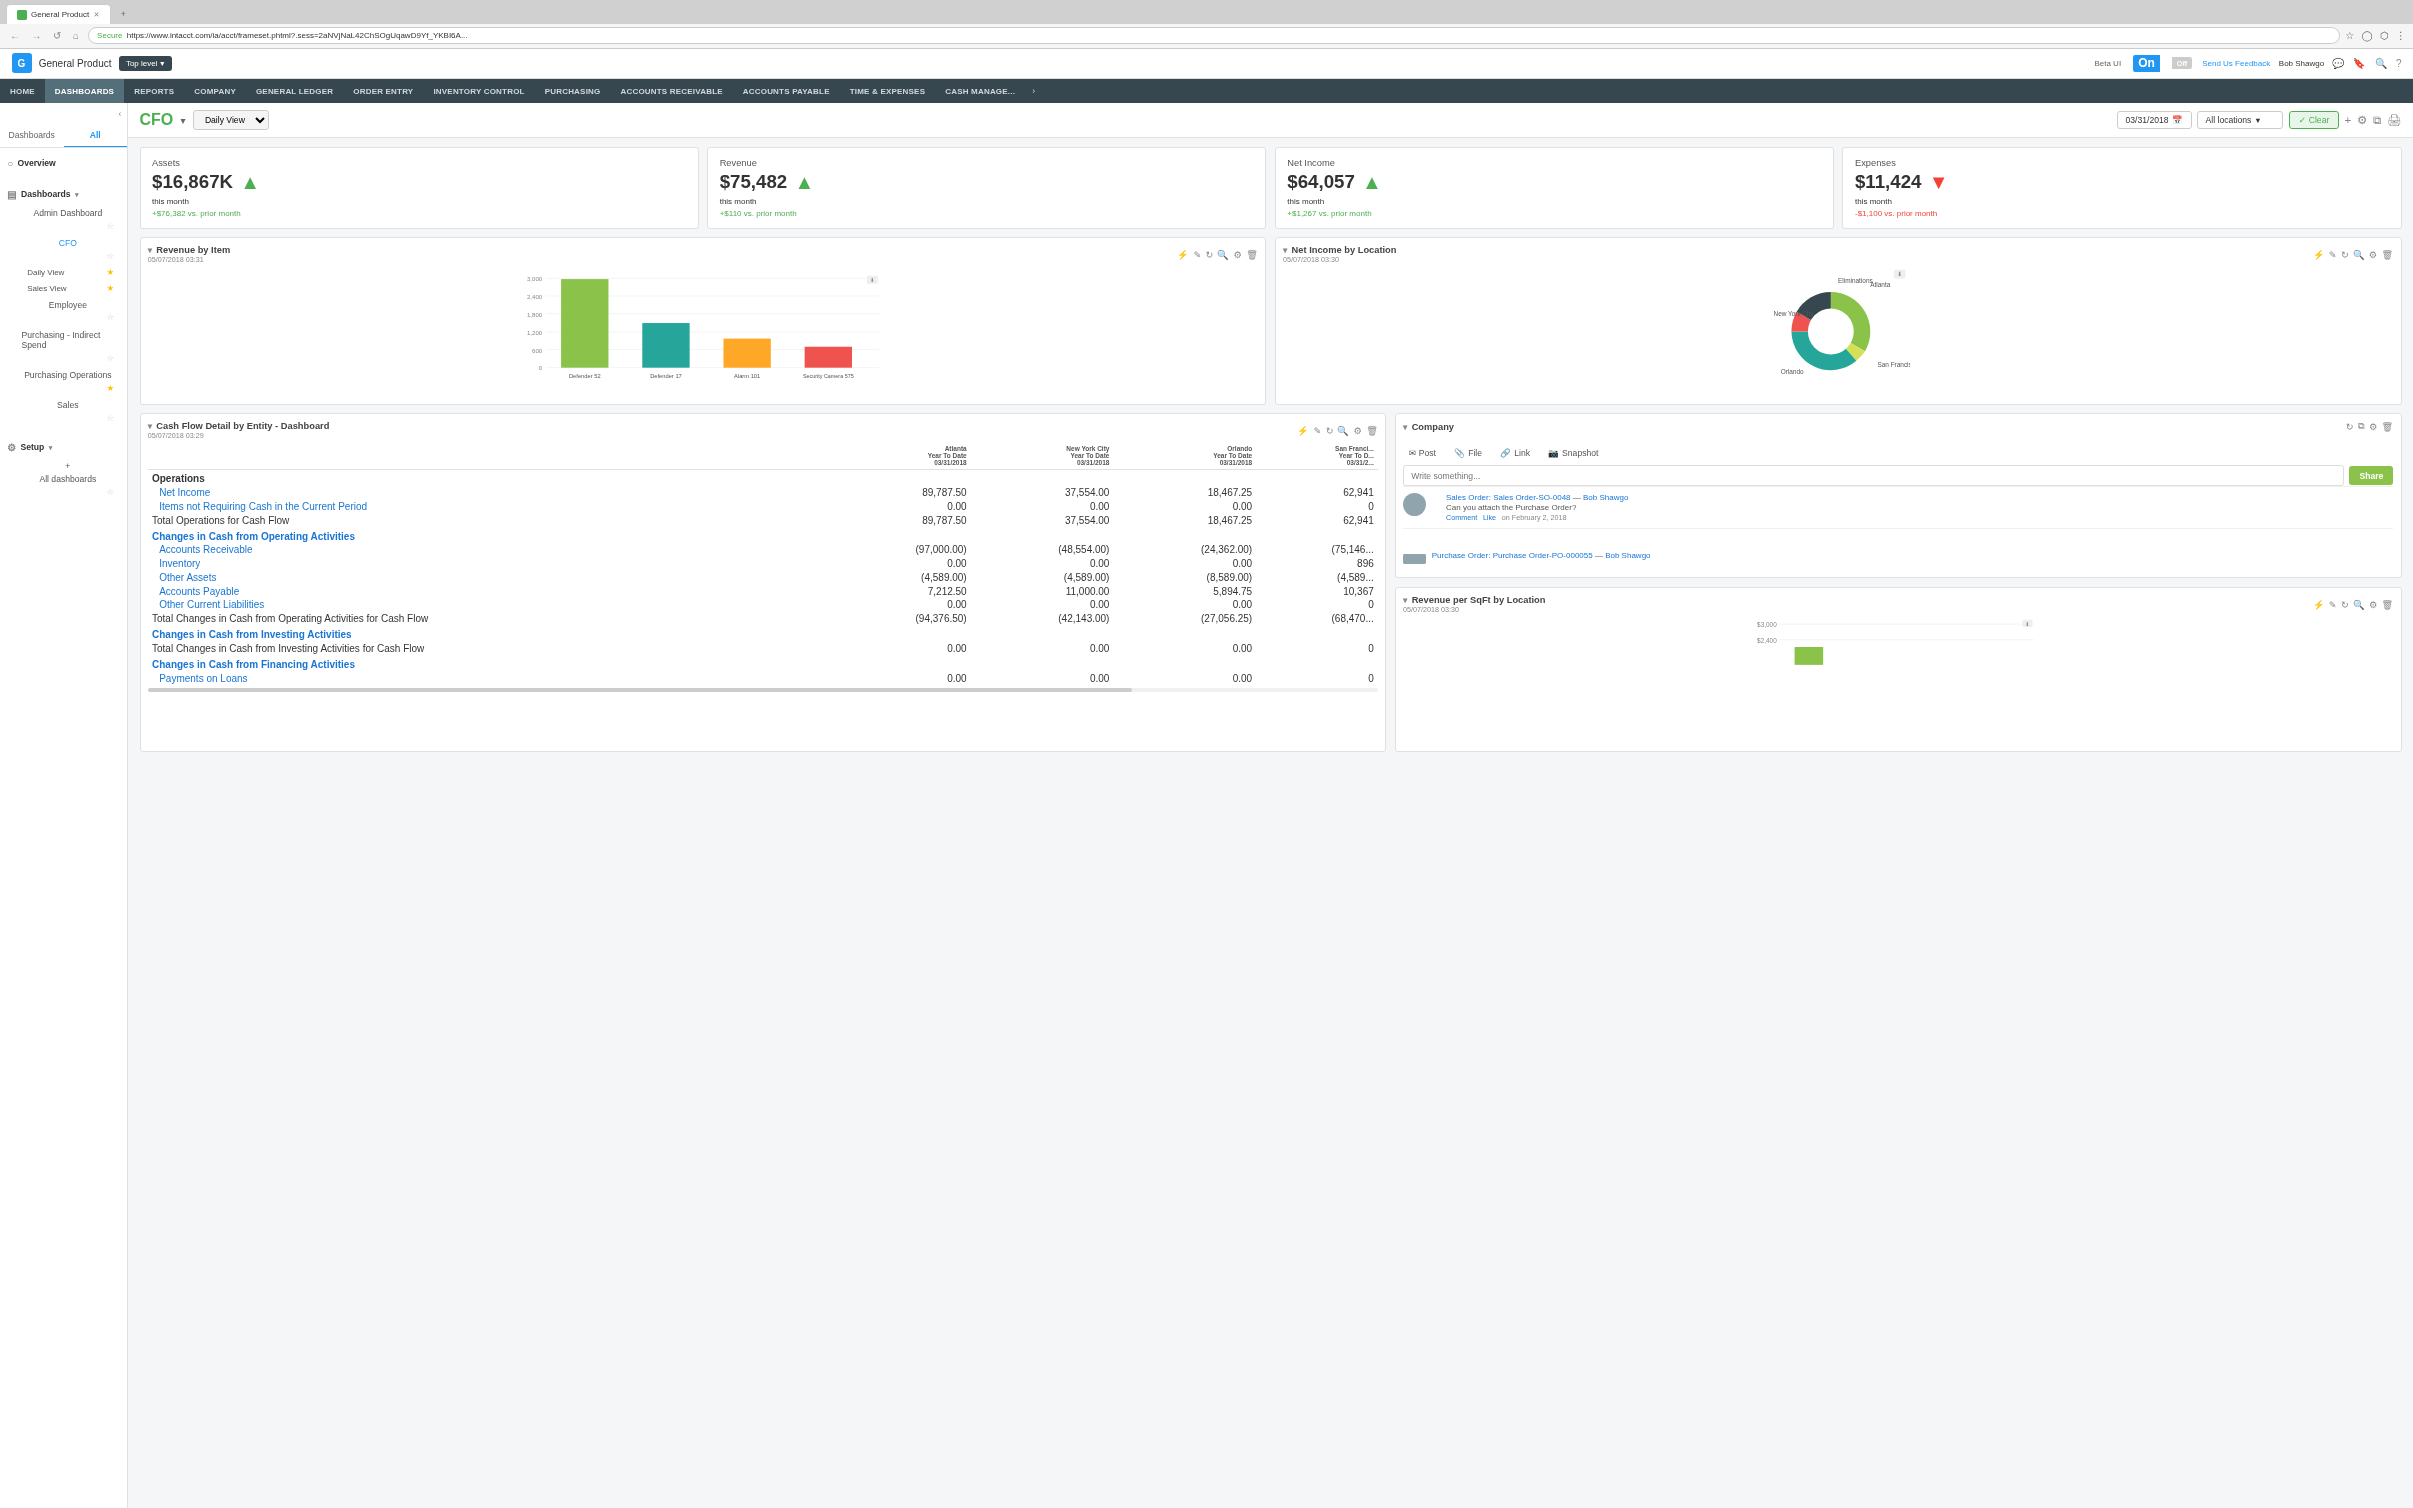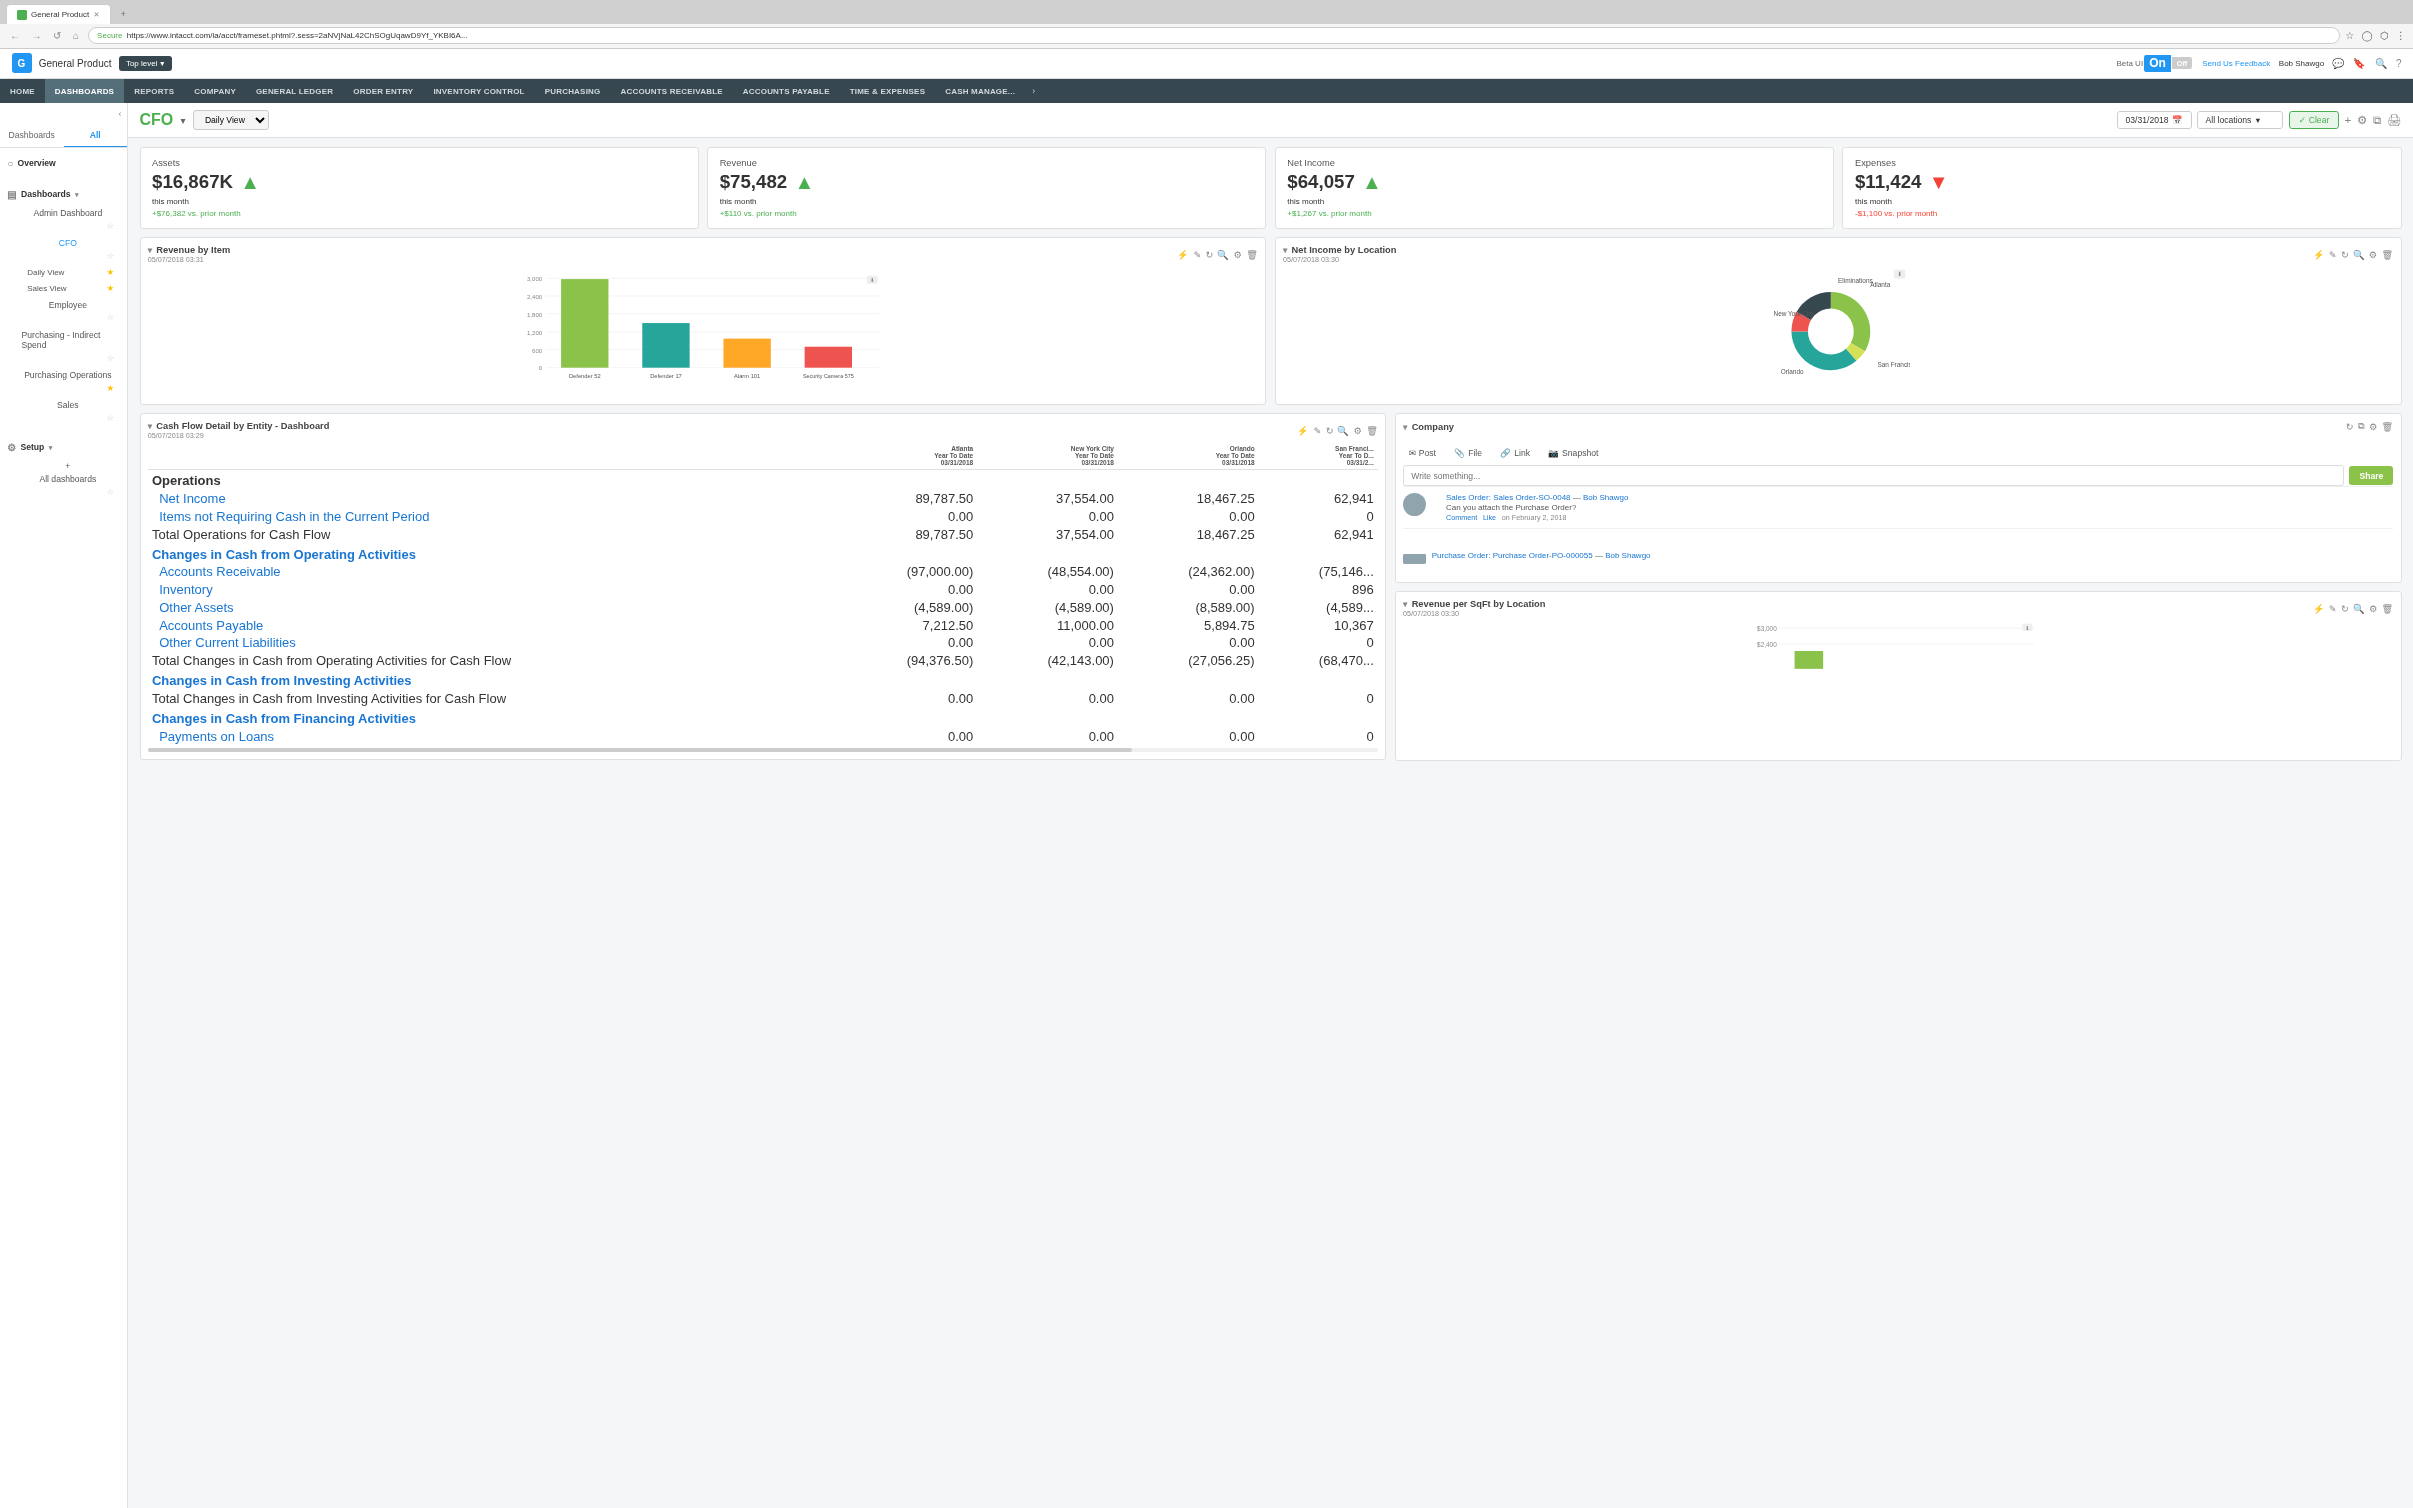--- a/index.html
+++ b/index.html
@@ -18,21 +18,21 @@
     .url-secure { color: #4caf50; font-size: 8px; }
     .url-text { color: #333; font-size: 8px; }
     .browser-actions { display: flex; gap: 7.2px; color: #666; font-size: 10px; }
 
     
     .app-header { background: #fff; border-bottom: 0.7px solid #ddd; display: flex; align-items: center; padding: 0 11.5px; height: 30px; }
     .app-logo { width: 20px; height: 20px; background: #2196F3; border-radius: 2.9px; display: flex; align-items: center; justify-content: center; color: #fff; font-weight: bold; font-size: 10px; margin-right: 7.2px; }
     .app-title { font-size: 10px; color: #333; font-weight: 500; margin-right: 7.2px; }
     .top-level-btn { background: #37474f; color: #fff; border: none; border-radius: 2.9px; padding: 2.9px 7.2px; font-size: 8px; cursor: pointer; display: flex; align-items: center; gap: 2.9px; }
     .header-spacer { flex: 1; }
-    .beta-ui { display: flex; align-items: center; gap: 1px; font-size: 8px; color: #666; margin-right: 10px; }
+    .beta-ui { display: flex; align-items: center; gap: 12px; font-size: 8px; color: #666; margin-right: 10px; }
     .beta-on { background: #2196F3; color: #fff; padding: 1.4px 5px; border-radius: 2.2px 0 0 2.2px; font-size: 12px; font-weight: bold; }
     .beta-off { background: #ccc; color: #fff; padding: 1.4px 5px; border-radius: 0 2.2px 2.2px 0; font-size: 7.2px; font-weight: bold; }
     .feedback-link { color: #2196F3; font-size: 8px; margin-right: 8.6px; cursor: pointer; }
     .user-name { font-size: 8px; color: #333; margin-right: 8.6px; }
     .header-icons { display: flex; gap: 8.6px; color: #888; font-size: 10px; }
 
     
     .nav-bar { background: #37474f; display: flex; align-items: center; height: 24.4px; padding: 0; overflow: hidden; }
     .nav-item { color: #cfd8dc; font-size: 8px; font-weight: 600; padding: 0 10px; height: 100%; display: flex; align-items: center; cursor: pointer; letter-spacing: 0.2px; white-space: nowrap; }
     .nav-item.active { background: #546e7a; color: #fff; }
@@ -96,21 +96,21 @@
     .bar-chart-svg { width: 100%; height: 115px; }
 
     
     .donut-container { display: flex; justify-content: center; align-items: center; height: 129px; position: relative; }
 
     
     .cf-table { font-size: 7.2px; overflow-x: auto; }
     .cf-table table { width: 100%; border-collapse: collapse; }
     .cf-table th { font-size: 6.5px; color: #555; text-align: right; padding: 2.2px 4.3px; border-bottom: 0.7px solid #e0e0e0; }
     .cf-table th.entity { text-align: left; }
-    .cf-table td { padding: 1.4px 4.3px; text-align: right; font-size: 13px; }
+    .cf-table td { padding: 1.4px 4.3px; text-align: right; font-size: 10px; }
     .cf-table td.label { text-align: left; color: #555; }
     .cf-table td.blue { color: #1976D2; }
     .cf-table td.section-header { font-weight: 600; color: #333; text-align: left; padding-top: 3.6px; }
     .cf-table td.total { color: #333; font-weight: 500; }
 
     
     .activity-section { padding: 5.7px 0; }
     .activity-actions { display: flex; gap: 7.2px; padding: 4.3px 0; }
     .activity-btn { display: flex; align-items: center; gap: 2.9px; font-size: 8.6px; color: #555; cursor: pointer; padding: 2.9px 5.7px; border-radius: 2.2px; }
     .activity-btn.post { color: #555; }

